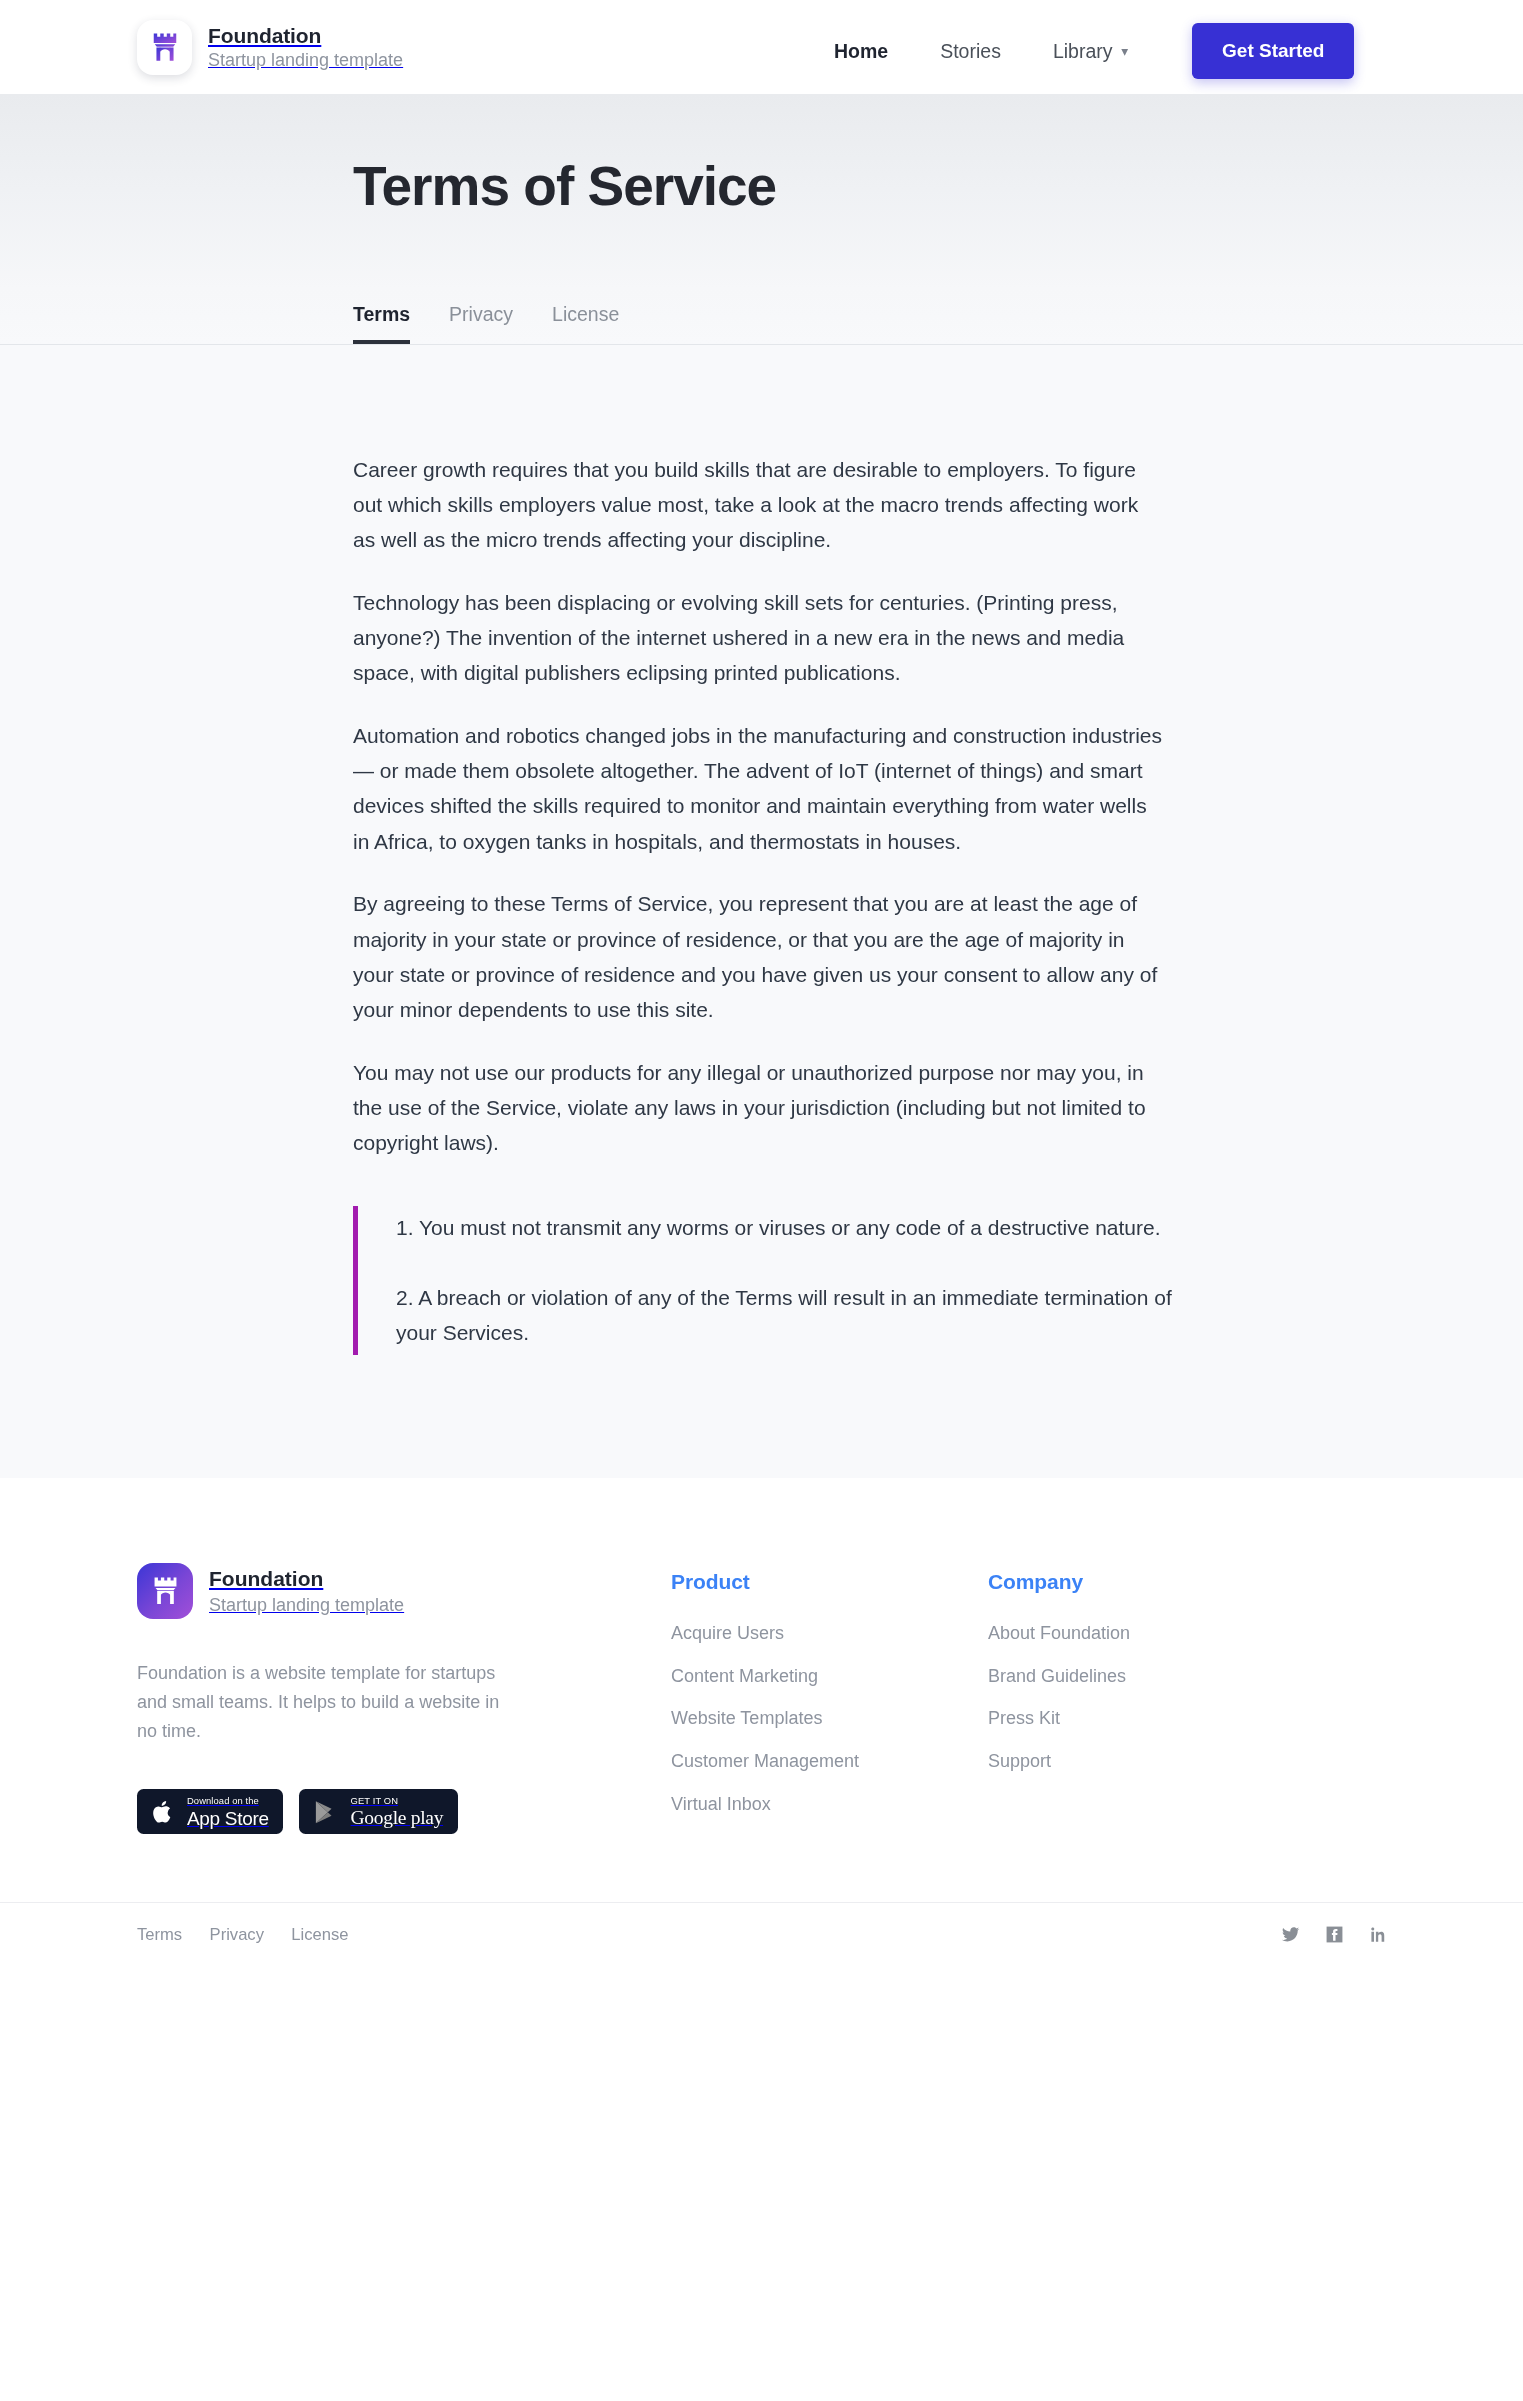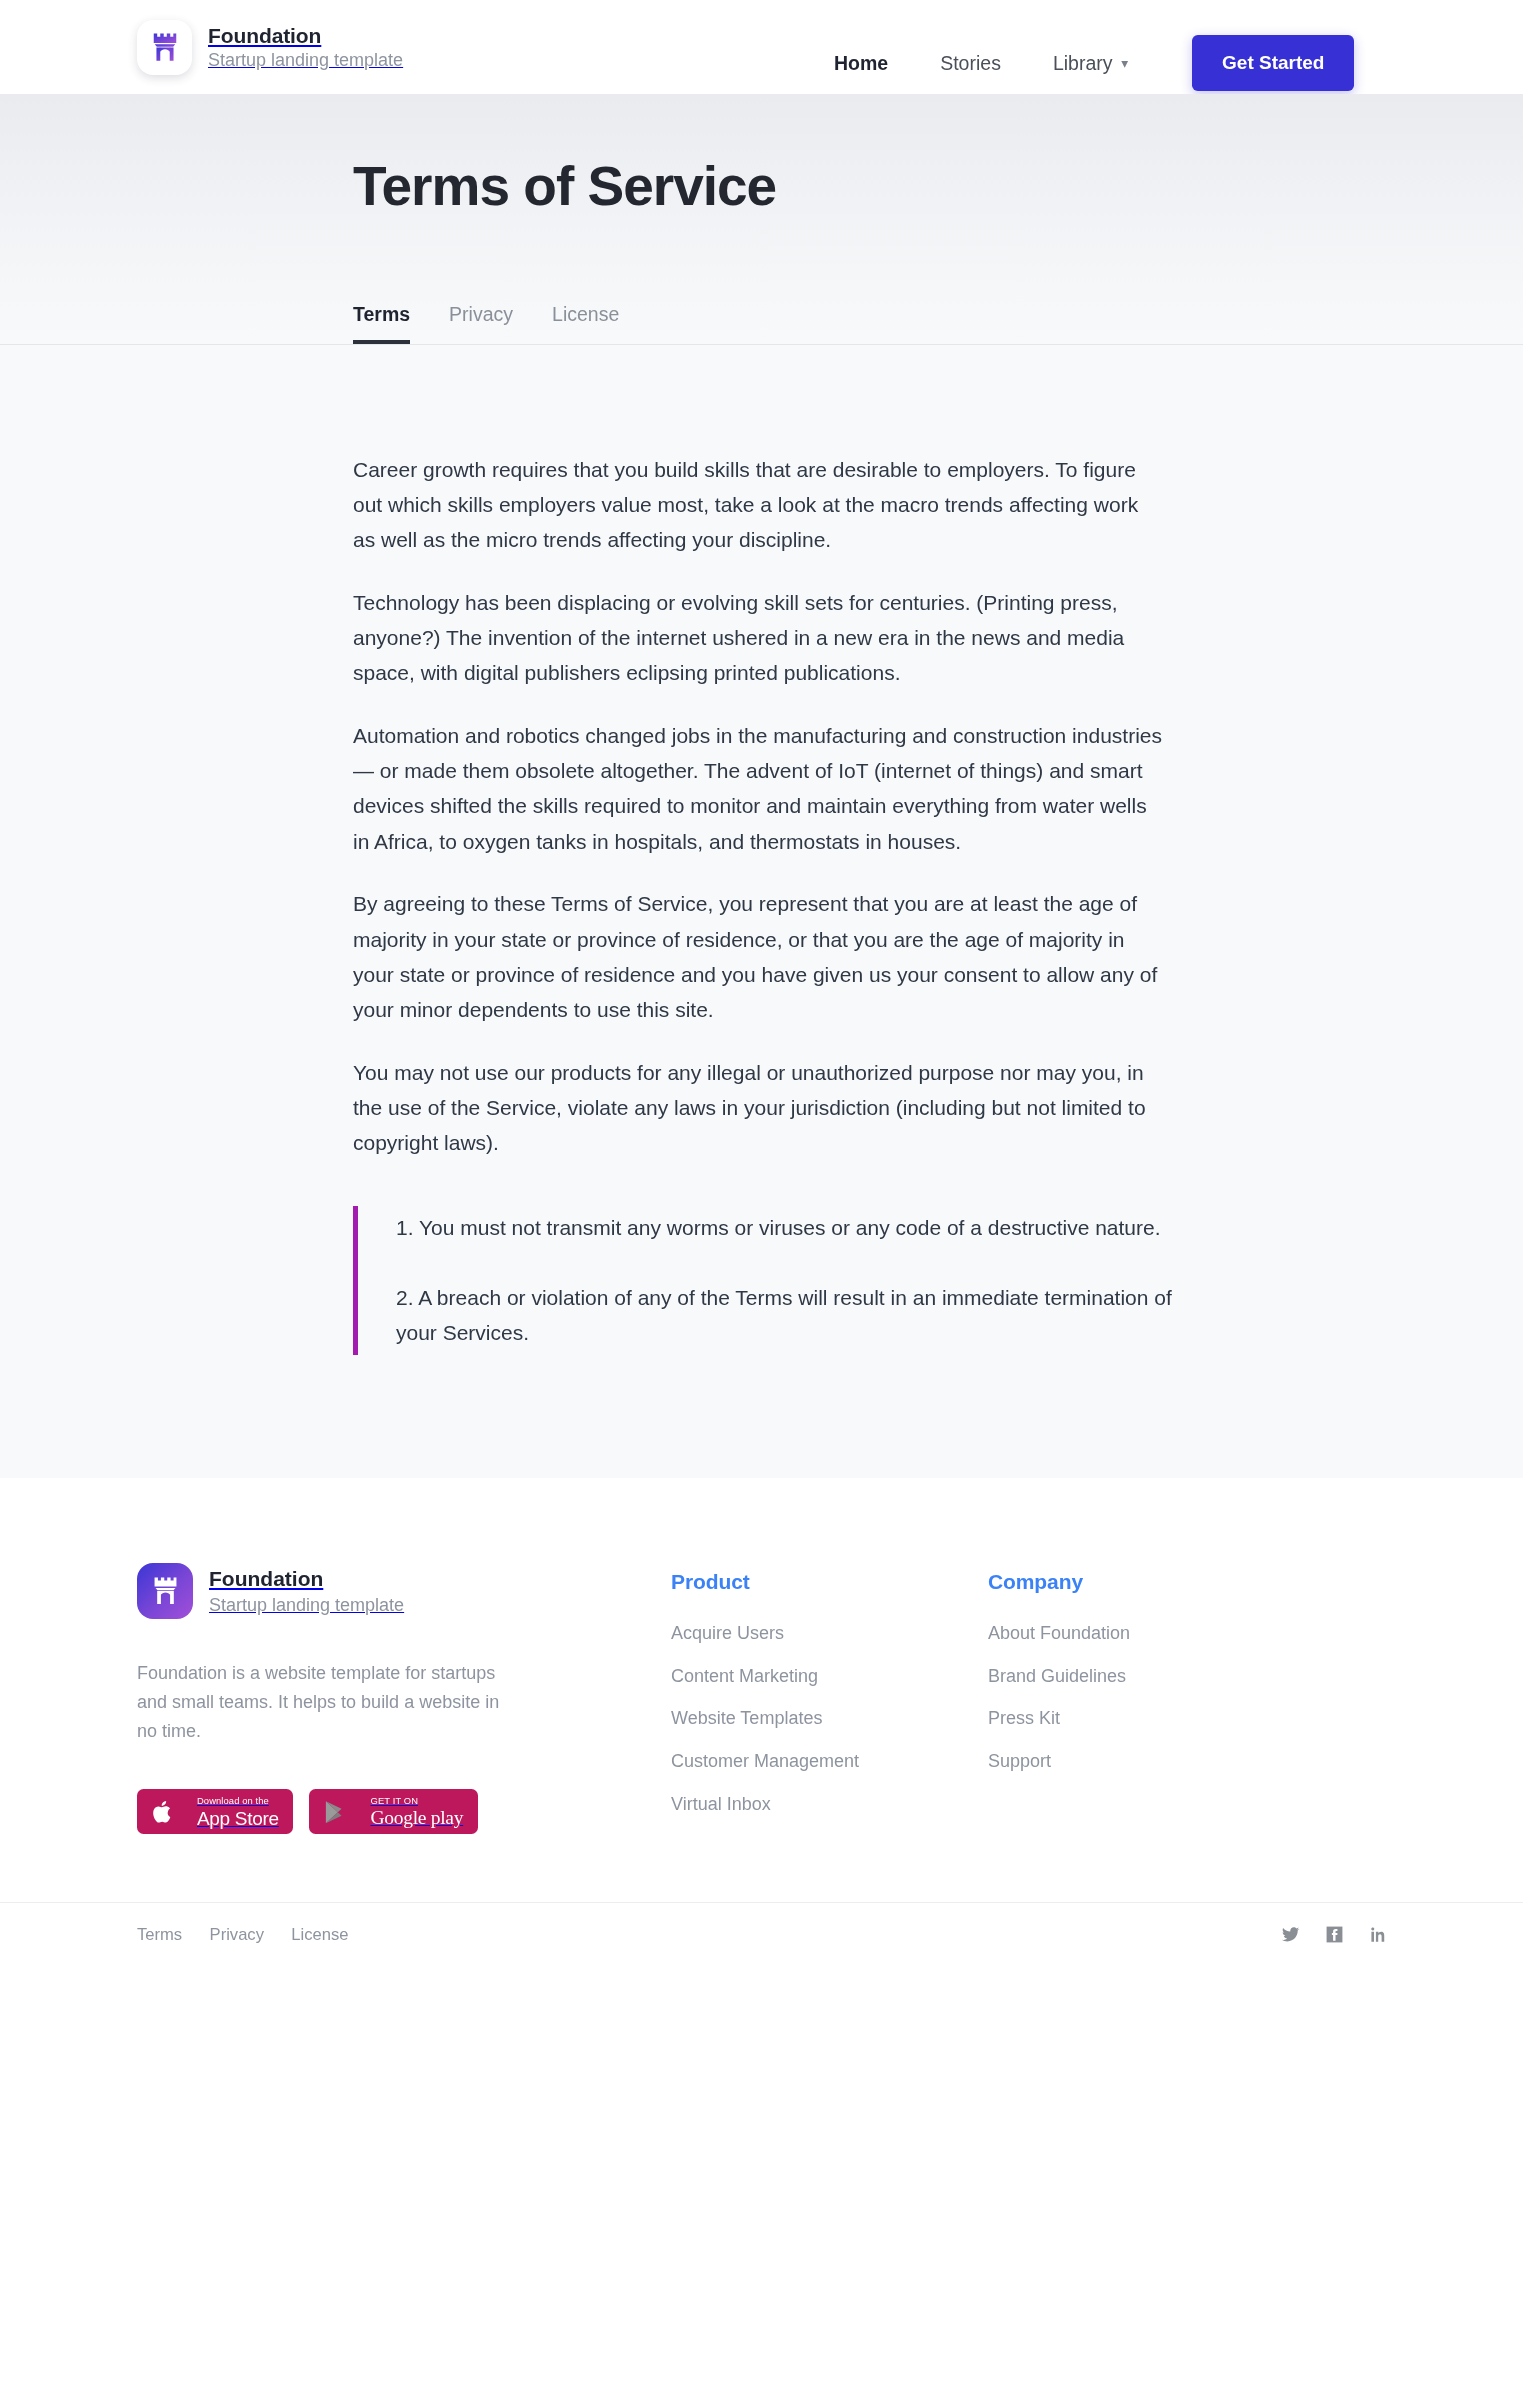--- a/index.html
+++ b/index.html
@@ -34,21 +34,21 @@
   .brand-mark svg { width: 36px; height: 36px; display: block; }
   .brand-text { display: flex; flex-direction: column; gap: 2.2px; }
   .brand-name {
     font-size: 21px; font-weight: 700; color: #1f2430; letter-spacing: -0.1px;
     line-height: 1.2;
   }
   .brand-tag { font-size: 18px; color: #8e949f; line-height: 1.2; }
 
   .nav {
     position: absolute;
-    left: 808px; top: 16px; height: 94px;
+    left: 808px; top: 4px; height: 94px;
     display: flex; align-items: center; gap: 0;
   }
   .nav-link {
     font-size: 19.5px; color: #4a5059; text-decoration: none;
     padding: 0 26px; white-space: nowrap;
   }
   .nav-link.active { color: #1f2430; font-weight: 700; }
   .nav-link.has-caret { display: inline-flex; align-items: center; gap: 8.7px; }
   .caret { font-size: 13.7px; color: #7a808b; line-height: 1; position: relative; top: 0.7px; }
   .cta {
@@ -161,27 +161,27 @@
   .fbrand-tag { font-size: 18px; color: #8e949f; line-height: 1.25; }
   .fdesc {
     font-size: 18px;
     line-height: 1.62;
     color: #8e949f;
     max-width: 375px;
     margin-bottom: 43px;
   }
   .badges { display: flex; gap: 16px; align-items: center; }
   .badge {
-    background: #be185d;
+    background: #0f172a;
     border-radius: 6.5px;
     height: 45px;
     display: flex;
     align-items: center;
     padding: 0 14.4px;
-    gap: 24px;
+    gap: 14px;
     cursor: pointer;
   }
   .badge svg { display: block; flex: 0 0 auto; }
   .badge-txt { display: flex; flex-direction: column; justify-content: center; line-height: 1; }
   .badge-small { color: #fff; font-size: 9.4px; letter-spacing: 0.1px; margin-bottom: 2.9px; }
   .badge-big { color: #fff; font-size: 19px; font-weight: 400; letter-spacing: -0.3px; }
   .badge-big.thin { font-weight: 400; font-family: "Liberation Serif", serif; font-size: 19.5px; }
 
   .fcol { width: 317px; padding-top: 7.2px; }
   .fcol-h {

